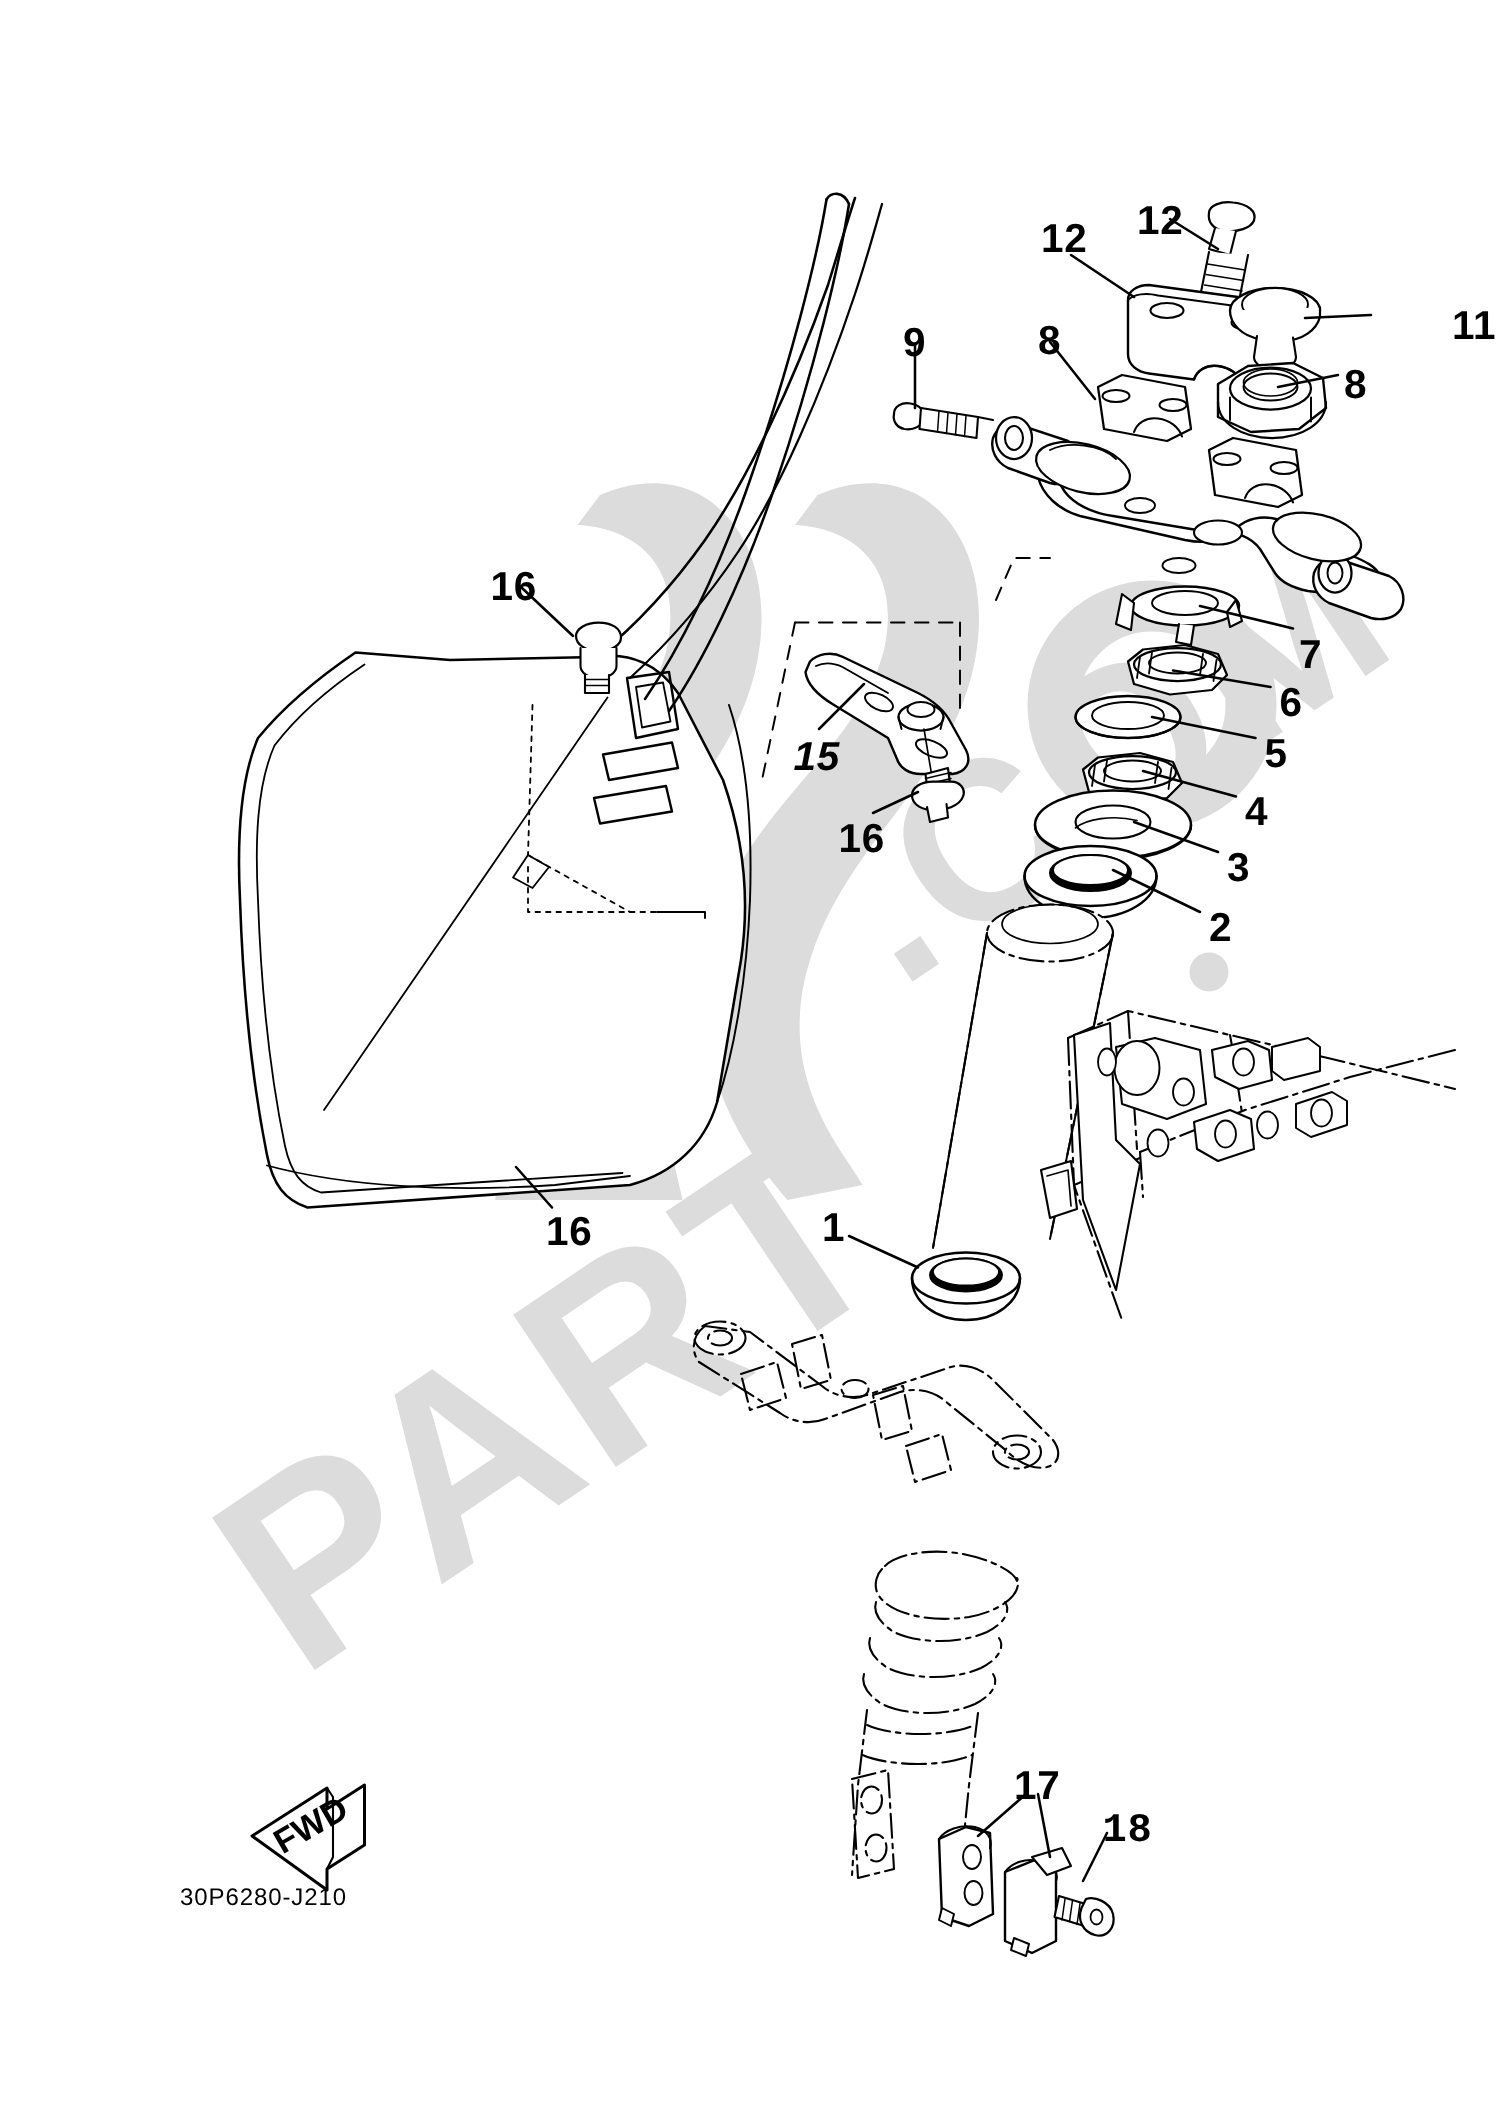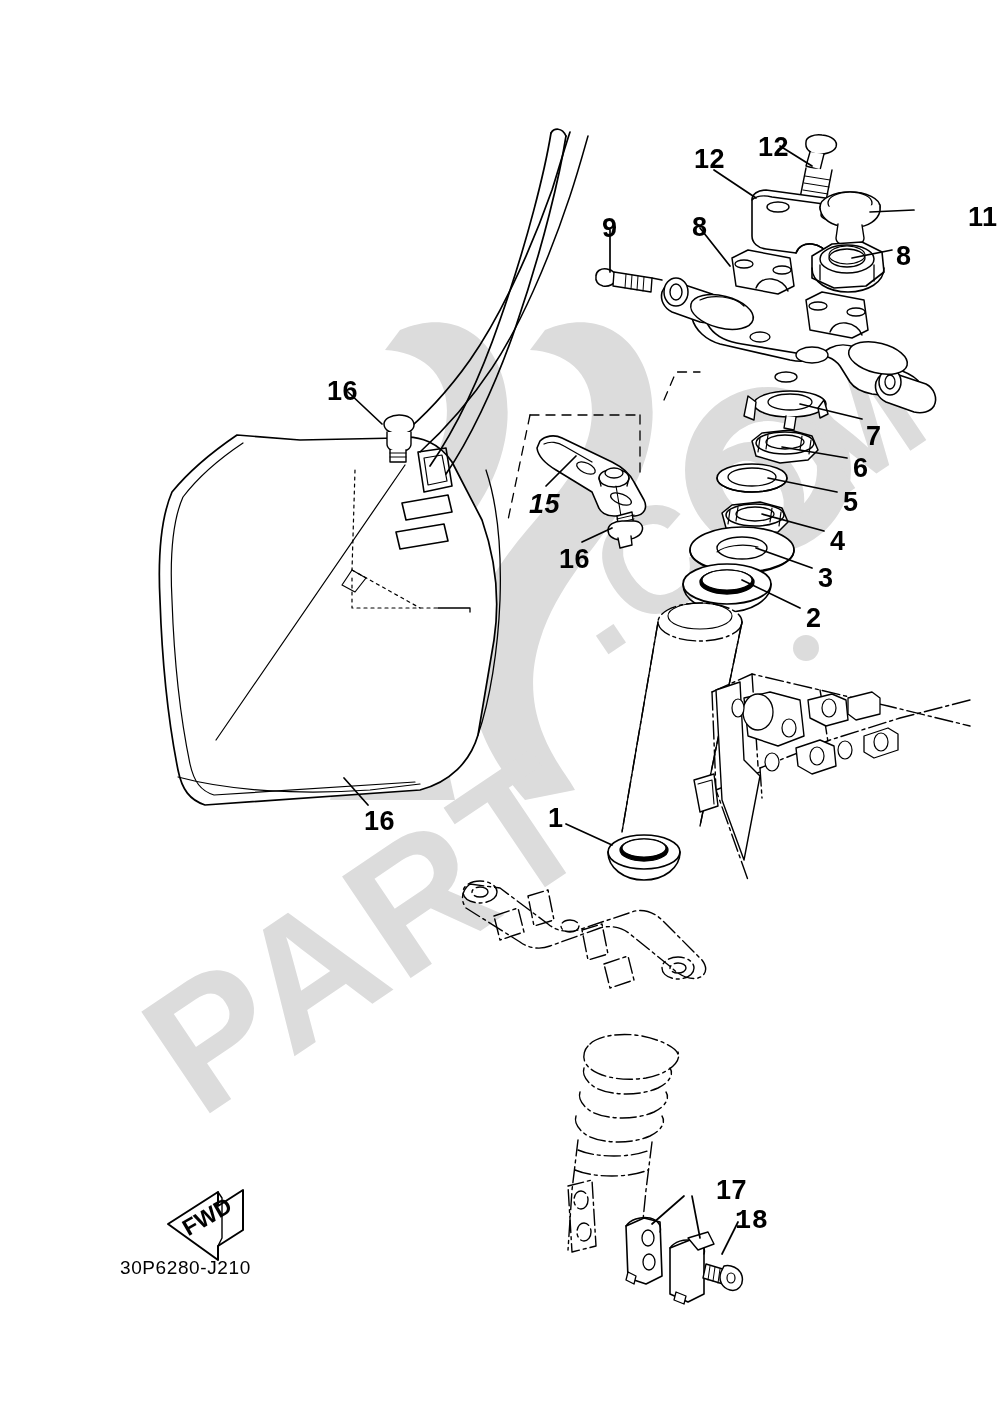--- a/index.html
+++ b/index.html
@@ -45,21 +45,21 @@
     color: #000000;
     line-height: 1;
     white-space: nowrap;
     letter-spacing: 0.5px;
   }
   #partnumber {
     position: absolute;
     left: 120px;
     top: 1257px;
     font-family: "Liberation Sans", sans-serif;
-    font-size: 19px;
+    font-size: 16px;
     font-weight: 500;
     color: #000000;
     letter-spacing: 0.6px;
     white-space: nowrap;
   }
   .wm-text {
     font-family: "Liberation Sans", sans-serif;
     font-weight: 700;
     fill: #dcdcdc;
   }
@@ -539,19 +539,19 @@
       <div class="callout" style="left: 692px; top: 214px;">8</div>
       <div class="callout" style="left: 602px; top: 215px;">9</div>
       <div class="callout" style="left: 896px; top: 243px;">8</div>
       <div class="callout" style="left: 968px; top: 204px;">11</div>
       <div class="callout" style="left: 694px; top: 146px;">12</div>
       <div class="callout" style="left: 758px; top: 134px;">12</div>
       <div class="callout" style="left: 364px; top: 808px;">16</div>
       <div class="callout" style="left: 529px; top: 491px; font-style: italic;">15</div>
       <div class="callout" style="left: 327px; top: 378px;">16</div>
       <div class="callout" style="left: 559px; top: 546px;">16</div>
-      <div class="callout" style="left: 676px; top: 1177px; margin-left: 40px;">17</div>
+      <div class="callout" style="left: 676px; top: 1177px;">17</div>
       <div class="callout" style="left: 735px; top: 1208px; font-family: Liberation Mono, monospace;">18</div>
     </div>
 
   <div id="partnumber">30P6280-J210</div>
 
 </div>
 
 </body></html>

